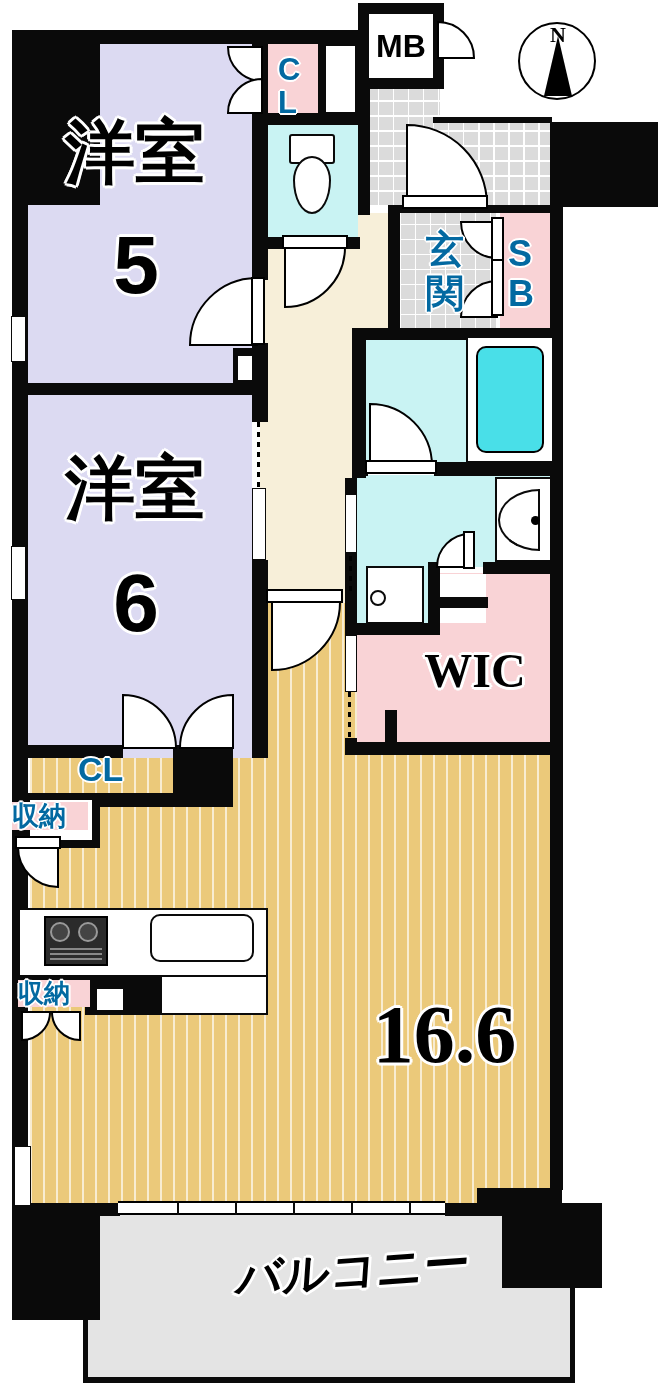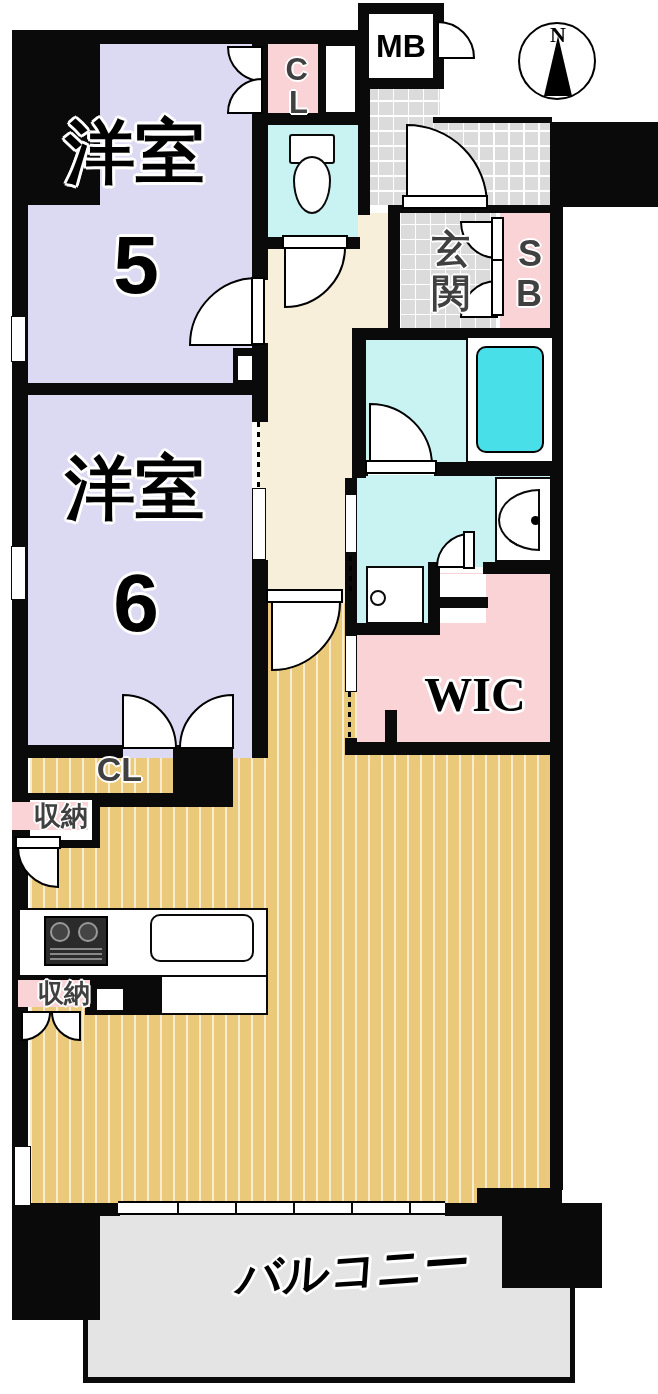--- a/index.html
+++ b/index.html
@@ -18,21 +18,21 @@
     background-image:repeating-linear-gradient(0deg,#fff 0 1.5px,transparent 1.5px 15px),
                      repeating-linear-gradient(90deg,#fff 0 1.5px,transparent 1.5px 15px);}
   .balc{background:#e4e4e4;}
   .whitebox{position:absolute;background:#fff;border:2px solid #0a0a0a;box-sizing:border-box;}
   .wht{position:absolute;background:#fff;}
   .win{position:absolute;background:#fff;border:1px solid #0a0a0a;box-sizing:border-box;}
   .dash{position:absolute;width:3px;background:repeating-linear-gradient(180deg,#000 0 5px,transparent 5px 10px);}
   .olt{position:absolute;color:#000;font-weight:bold;text-align:center;line-height:1.05;
        text-shadow:-3px 0 0 #fff,3px 0 0 #fff,0 -3px 0 #fff,0 3px 0 #fff,
                    -2px -2px 0 #fff,2px -2px 0 #fff,-2px 2px 0 #fff,2px 2px 0 #fff;}
-  .olt2{position:absolute;color:#404040;font-weight:bold;text-align:right;line-height:1.05;
+  .olt2{position:absolute;color:#0369a1;font-weight:bold;text-align:left;line-height:1.05;
        text-shadow:-2px 0 0 #fff,2px 0 0 #fff,0 -2px 0 #fff,0 2px 0 #fff,
                    -1px -1px 0 #fff,1px -1px 0 #fff,-1px 1px 0 #fff,1px 1px 0 #fff;}
   .serif{font-family:"Liberation Serif",serif;}
   .stack{word-break:break-all;}
   .plabel{background:#f9d3d6;}
 </style>
 </head>
 <body>
 
 <div id="plan">
@@ -174,23 +174,24 @@
 
   <div class="abs" style="left:518px;top:22px;width:78px;height:78px;border:2px solid #000;border-radius:50%;box-sizing:border-box;background:#fff;">
     <div style="position:absolute;left:24px;top:12px;width:28px;height:60px;background:#000;clip-path:polygon(50% 0,100% 100%,0 100%);"></div>
     <div style="position:absolute;left:28px;top:0px;width:20px;text-align:center;font-family:'Liberation Serif',serif;font-weight:bold;font-size:22px;line-height:1;">N</div>
   </div>
 
   <div class="olt" style="left:50px;top:116px;width:170px;font-size:70px;">洋室</div>
   <div class="olt" style="left:98px;top:222px;width:76px;font-size:82px;">5</div>
   <div class="olt" style="left:50px;top:452px;width:170px;font-size:70px;">洋室</div>
   <div class="olt" style="left:98px;top:560px;width:76px;font-size:82px;">6</div>
+  <div class="olt serif" style="left:352px;top:992px;width:185px;font-size:82px;">16.6</div>
   <div class="olt" style="left:188px;top:1246px;width:330px;font-size:46px;transform:rotate(-4deg) skewX(-8deg);">バルコニー</div>
   <div class="olt2 stack" style="left:426px;top:228px;width:44px;font-size:38px;line-height:1.15;">玄関</div>
   <div class="olt2 stack" style="left:508px;top:234px;width:34px;font-size:36px;line-height:1.1;">SB</div>
   <div class="olt2 stack" style="left:278px;top:54px;width:30px;font-size:31px;">CL</div>
   <div class="olt2" style="left:78px;top:752px;width:64px;font-size:34px;">CL</div>
   <div class="abs" style="left:372px;top:28px;width:58px;font-size:32px;font-weight:bold;text-align:center;">MB</div>
-  <div class="olt serif" style="left:398px;top:670px;width:154px;font-size:48px;">WIC</div>
+  <div class="olt serif" style="left:398px;top:646px;width:154px;font-size:48px;">WIC</div>
   <div class="olt2 plabel" style="left:12px;top:802px;width:76px;font-size:27px;">収納</div>
   <div class="olt2 plabel" style="left:18px;top:980px;width:72px;font-size:26px;">収納</div>
 
 </div>
 
 </body></html>

